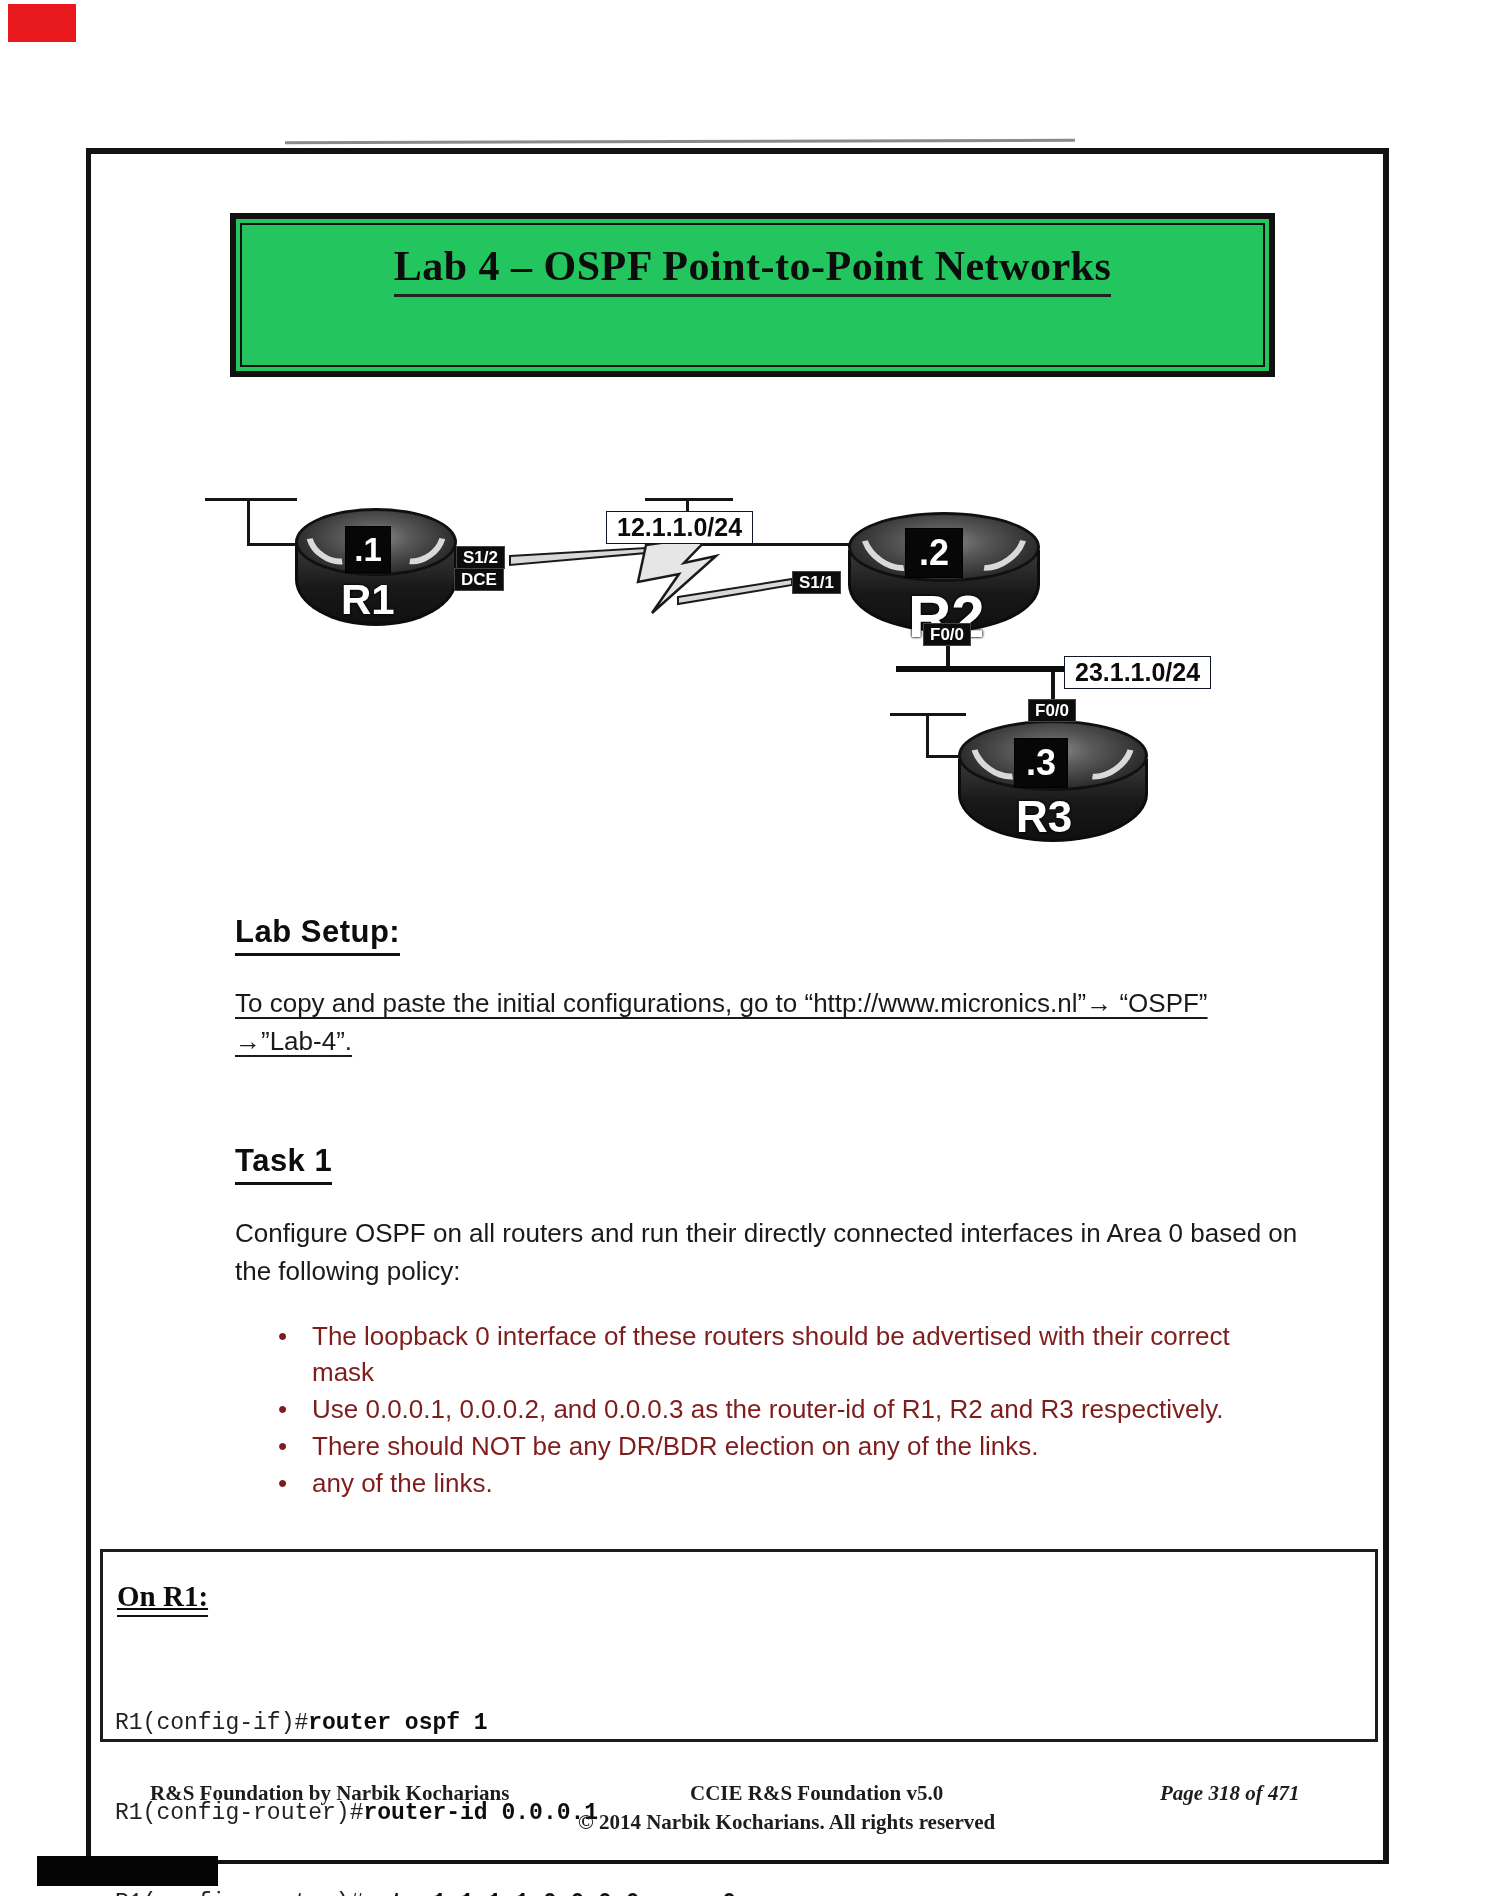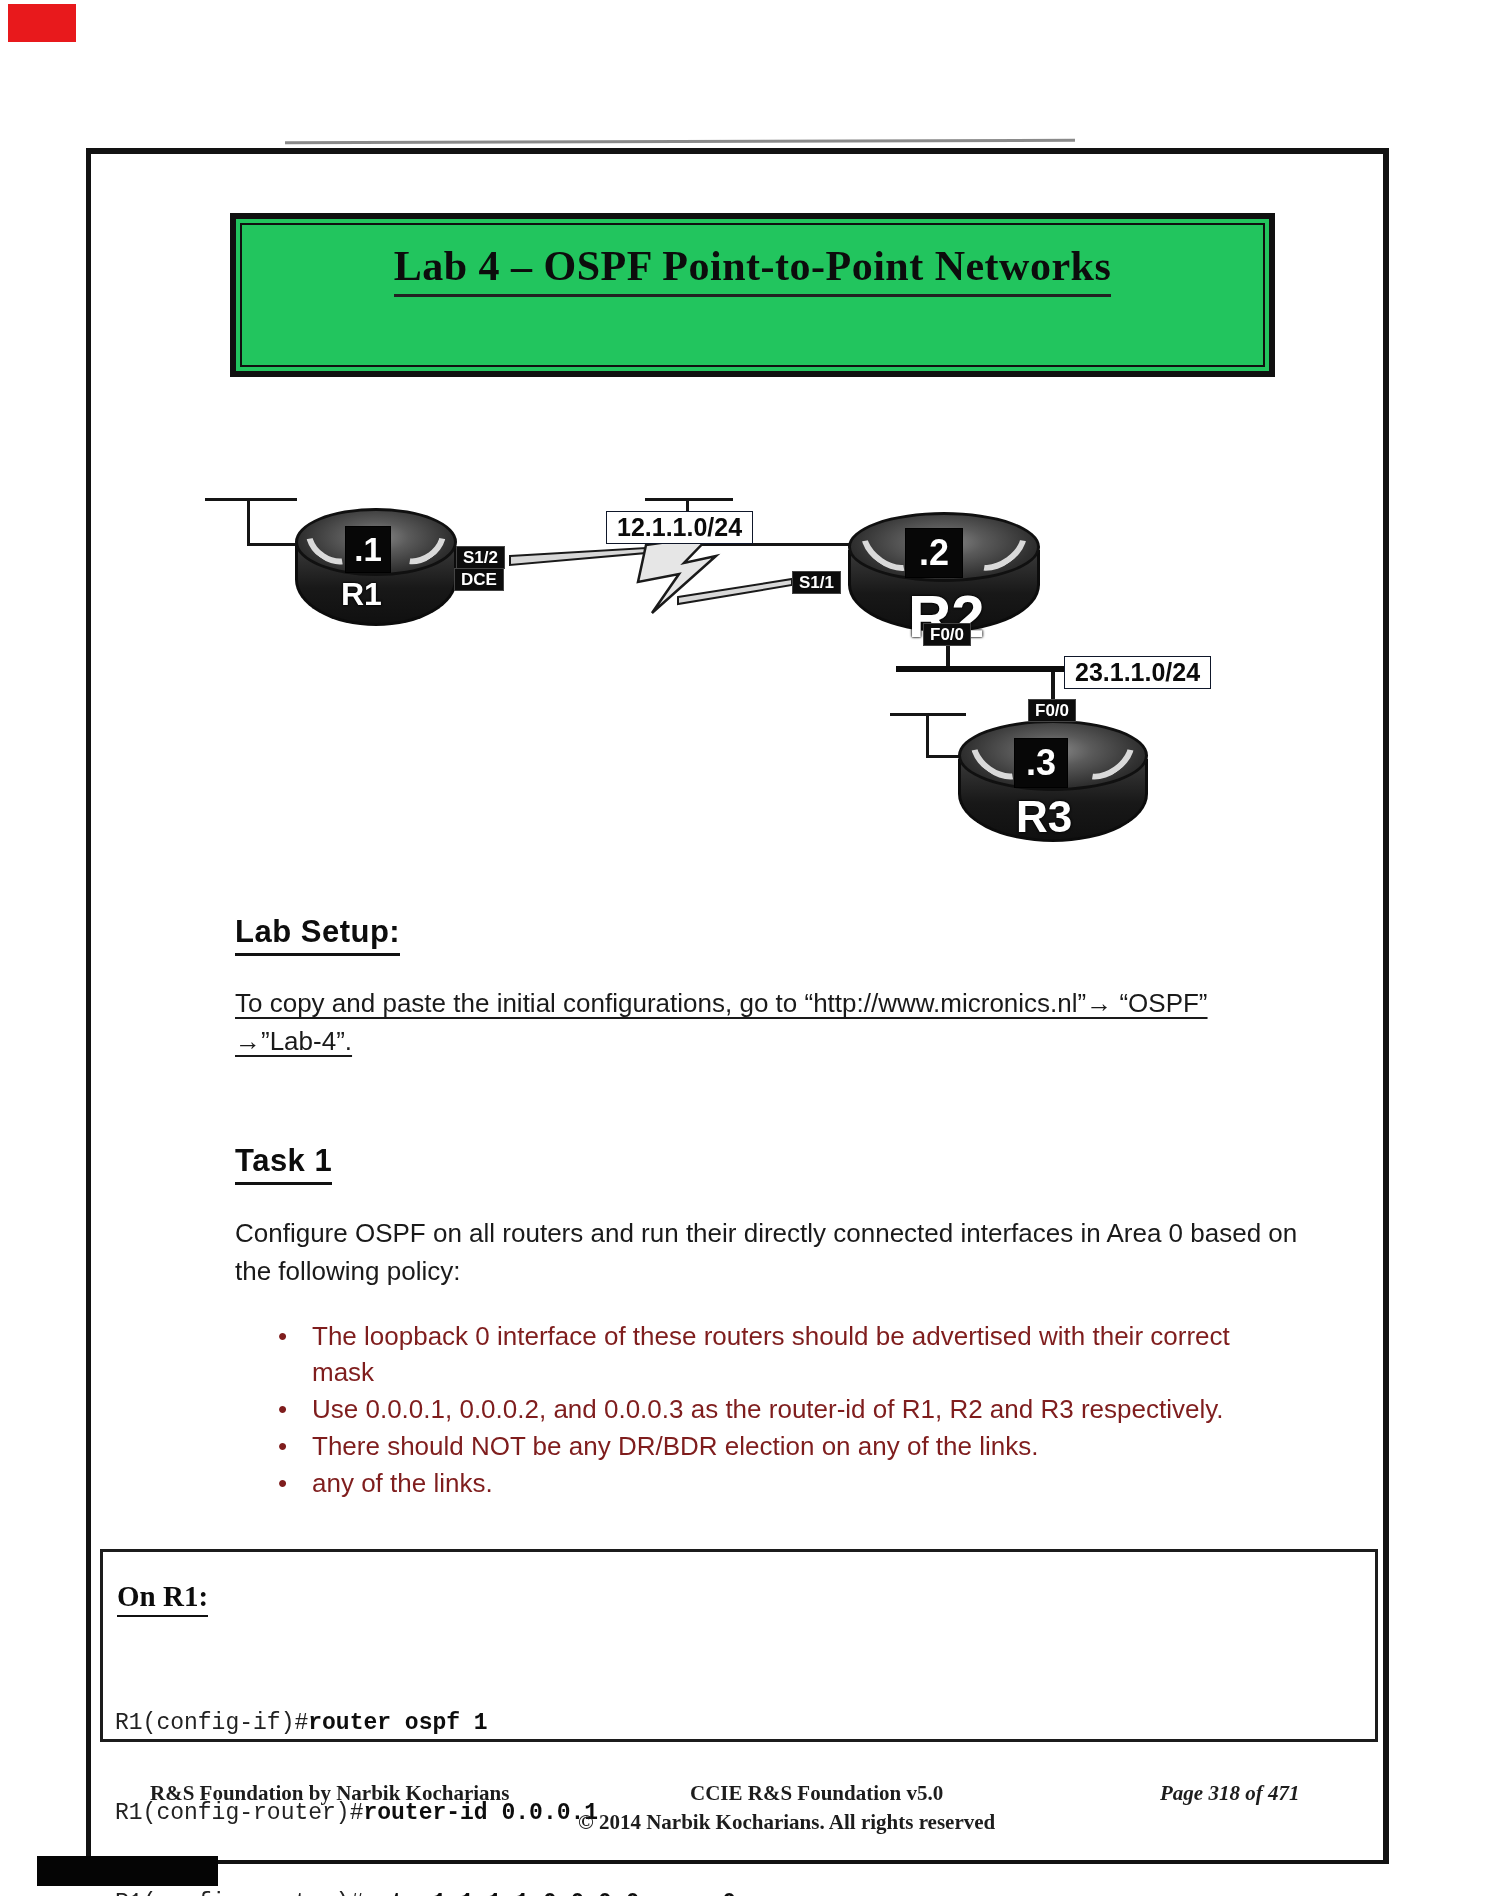--- a/index.html
+++ b/index.html
@@ -59,21 +59,21 @@
   .bullet-item{position:relative;padding-left:62px;font-size:26px;line-height:36px;
                margin-bottom:1px;color:#7f1d1d;}
   .bullet-item::before{content:"•";position:absolute;left:28px;top:0;font-size:26px;}
   .bullet-item .ln{display:block;}
 
   
   .code-box{position:absolute;left:100px;top:1549px;width:1278px;height:193px;
             border:3px solid #1c1c1c;background:#fff;box-sizing:border-box;}
   .code-heading{position:absolute;left:14px;top:28px;font-family:"Liberation Serif",serif;
                 font-weight:bold;font-size:29px;color:#0c0c0c;
-                border-bottom:2px solid #111;padding-bottom:2px;}
+                border-bottom:2px solid #111;padding-bottom:2px;text-decoration:underline;}
   .code-lines{position:absolute;left:12px;top:96px;font-family:"Liberation Mono","DejaVu Sans Mono",monospace;
               font-size:23px;line-height:30px;color:#222;white-space:pre;}
   .code-line .cmd{font-weight:bold;color:#0d0d0d;}
 
   
   .footer-item{position:absolute;font-family:"Liberation Serif",serif;font-weight:bold;
                font-size:21px;color:#1d1d1d;}
   .footer-right{font-style:italic;}
 </style>
 </head>
@@ -111,21 +111,21 @@
   </svg>
 
   <div class="wire" style="left:946px;top:644px;width:4px;height:26px;"></div>
   <div class="eth" style="left:896px;top:666px;width:172px;height:6px;"></div>
   <div class="wire" style="left:1051px;top:672px;width:4px;height:29px;"></div>
 
   <div class="router" style="left:295px;top:508px;width:162px;height:118px;">
     <div class="rtop"></div>
     <div class="rbody"></div>
     <div class="iplabel" style="left:50px;top:18px;width:44px;font-size:33px;line-height:45px;">.1</div>
-    <div class="rname" style="left:46px;top:68px;font-size:32px;">R1</div>
+    <div class="rname" style="left:46px;top:68px;font-size:42px;">R1</div>
   </div>
 
   <div class="router" style="left:848px;top:512px;width:192px;height:120px;">
     <div class="rtop"></div>
     <div class="rbody"></div>
     <div class="iplabel" style="left:57px;top:16px;width:56px;font-size:36px;line-height:48px;">.2</div>
     <div class="rname" style="left:60px;top:70px;font-size:60px;">R2</div>
   </div>
 
   <div class="router" style="left:958px;top:720px;width:190px;height:122px;">

